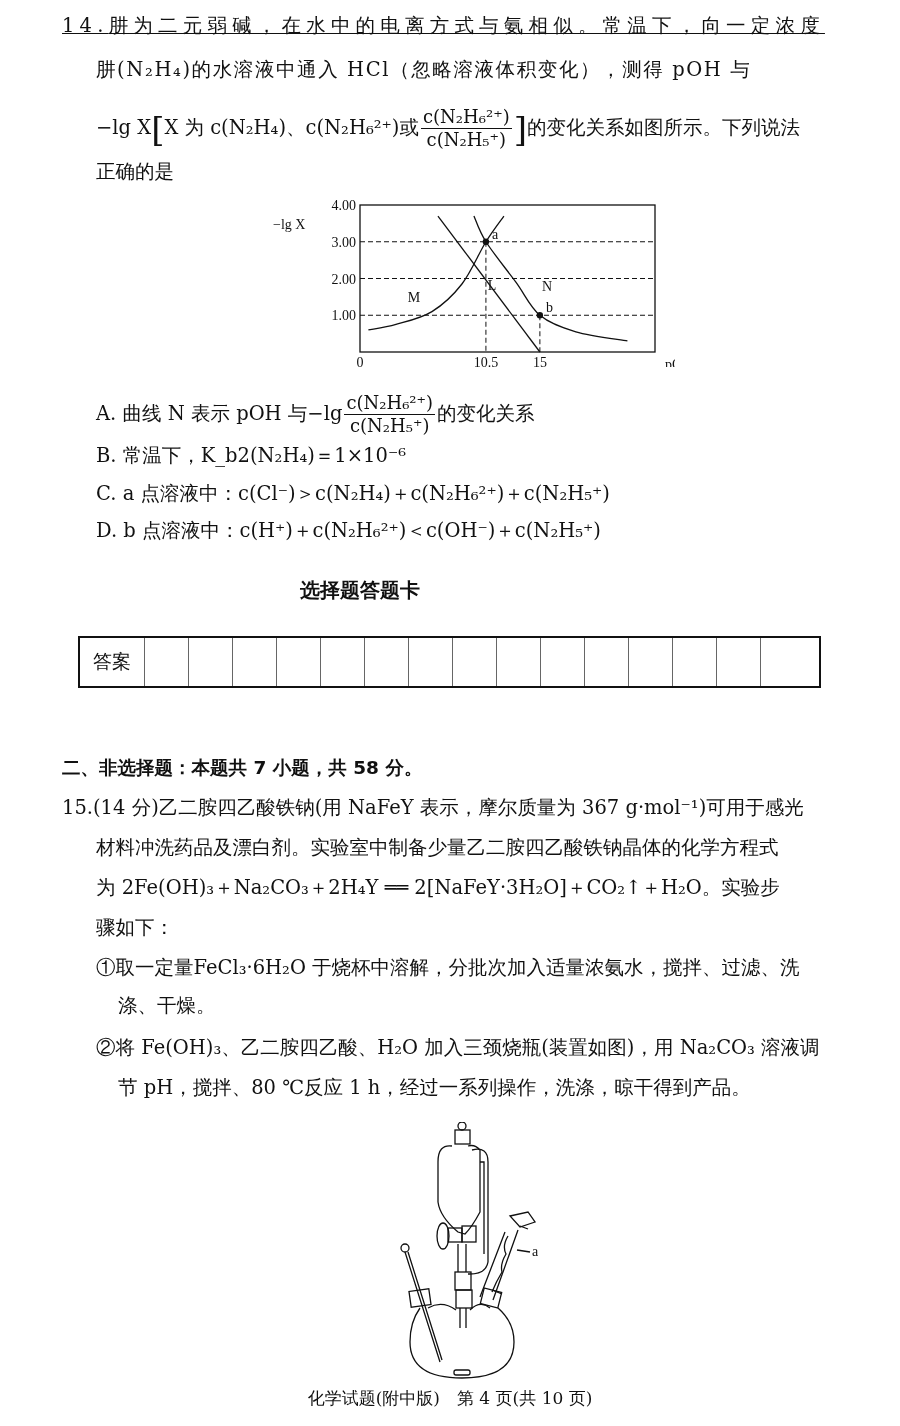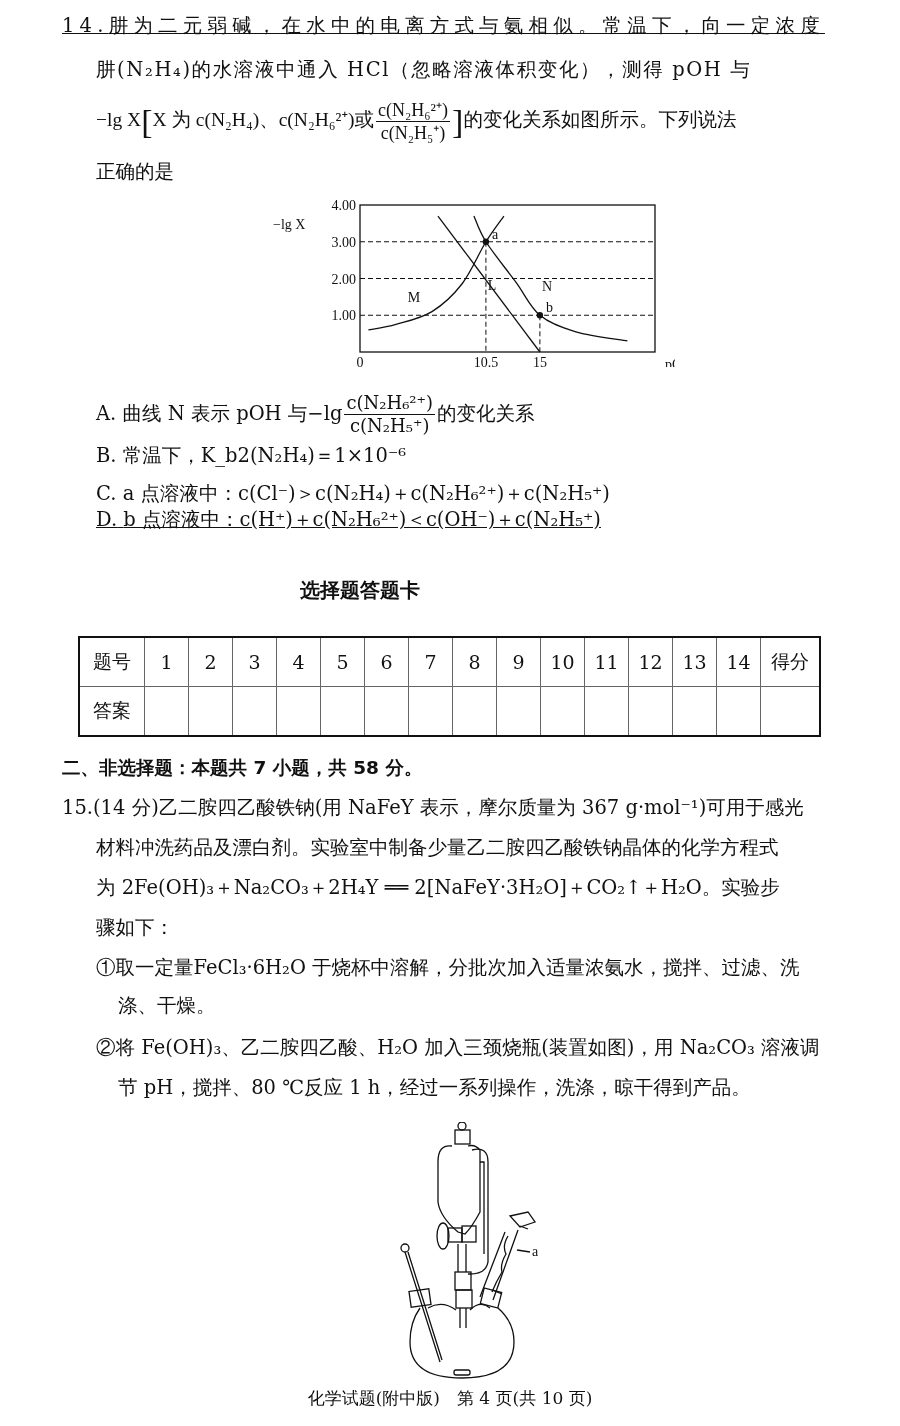--- a/index.html
+++ b/index.html
@@ -18,21 +18,21 @@
                 font-size:19px;padding:0;}
   table.card td.head{width:64px;}
   table.card td.score{width:58px;}
   #apparatus{position:absolute;left:380px;top:1122px;}
 </style>
 </head>
 <body>
 
 <div class="line" style="left:62px;top:14px;letter-spacing:5.2px;text-decoration:underline;"><span>14.</span><span>肼为二元弱碱，在水中的电离方式与氨相似。常温下，向一定浓度</span></div>
 <div class="line" style="left:96px;top:58px;letter-spacing:1.6px;">肼(N₂H₄)的水溶液中通入 HCl（忽略溶液体积变化），测得 pOH 与</div>
-<div class="line" style="left:96px;top:99px;font-family:Liberation Serif, serif;">
+<div class="line" style="left:96px;top:106px;">
   <span>−lg X</span><span class="bigbr">[</span><span>X 为 c(N₂H₄)、c(N₂H₆²⁺)或</span><span class="frac"><span class="num">c(N₂H₆²⁺)</span><span class="den">c(N₂H₅⁺)</span></span><span class="bigbr">]</span><span>的变化关系如图所示。下列说法</span>
 </div>
 <div class="line" style="left:96px;top:160px;text-align:right;">正确的是</div>
 
 <svg id="chart" width="420" height="175">
   <g id="chart-grid">
       <line x1="105" x2="400" y1="123.25" y2="123.25" stroke="#111" stroke-width="1" stroke-dasharray="5,3"></line>
       <line x1="105" x2="400" y1="86.5" y2="86.5" stroke="#111" stroke-width="1" stroke-dasharray="5,3"></line>
       <line x1="105" x2="400" y1="49.75" y2="49.75" stroke="#111" stroke-width="1" stroke-dasharray="5,3"></line>
       <line x1="230.91463414634146" x2="230.91463414634146" y1="49.75" y2="160" stroke="#111" stroke-width="1" stroke-dasharray="5,3"></line>
@@ -64,43 +64,25 @@
       <text x="236.91056910569105" y="97.525" font-size="14" text-anchor="middle">L</text>
       <text x="292.07317073170725" y="99.36250000000001" font-size="14" text-anchor="middle">N</text>
     </g>
 </svg>
 
 <div class="line" style="left:96px;top:392px;">
   <span>A.</span> <span>曲线 N 表示 pOH 与−lg</span><span class="frac"><span class="num">c(N₂H₆²⁺)</span><span class="den">c(N₂H₅⁺)</span></span><span>的变化关系</span>
 </div>
 <div class="line" style="left:96px;top:444px;"><span>B.</span> <span>常温下，K_b2(N₂H₄)＝1×10⁻⁶</span></div>
 <div class="line" style="left:96px;top:482px;"><span>C.</span> <span>a 点溶液中：c(Cl⁻)＞c(N₂H₄)＋c(N₂H₆²⁺)＋c(N₂H₅⁺)</span></div>
-<div class="line" style="left:96px;top:508px;text-decoration:underline;"><span>D.</span> <span>b 点溶液中：c(H⁺)＋c(N₂H₆²⁺)＜c(OH⁻)＋c(N₂H₅⁺)</span></div>
+<div class="line" style="left:96px;top:519px;"><span>D.</span> <span>b 点溶液中：c(H⁺)＋c(N₂H₆²⁺)＜c(OH⁻)＋c(N₂H₅⁺)</span></div>
 
 <div class="line bold" style="left:0;width:720px;text-align:center;top:578px;font-size:20px;">选择题答题卡</div>
 <table class="card">
   <tbody>
-      <tr id="row-numbers">
-    <td class="head">题号</td>
-  <td>1</td>
-        <td>2</td>
-        <td>3</td>
-        <td>4</td>
-        <td>5</td>
-        <td>6</td>
-        <td>7</td>
-        <td>8</td>
-        <td>9</td>
-        <td>10</td>
-        <td>11</td>
-        <td>12</td>
-        <td>13</td>
-        <td>14</td>
-        <td class="score">得分</td>
-      </tr>
   <tr id="row-answers">
     <td class="head">答案</td>
   <td></td>
         <td></td>
         <td></td>
         <td></td>
         <td></td>
         <td></td>
         <td></td>
         <td></td>

